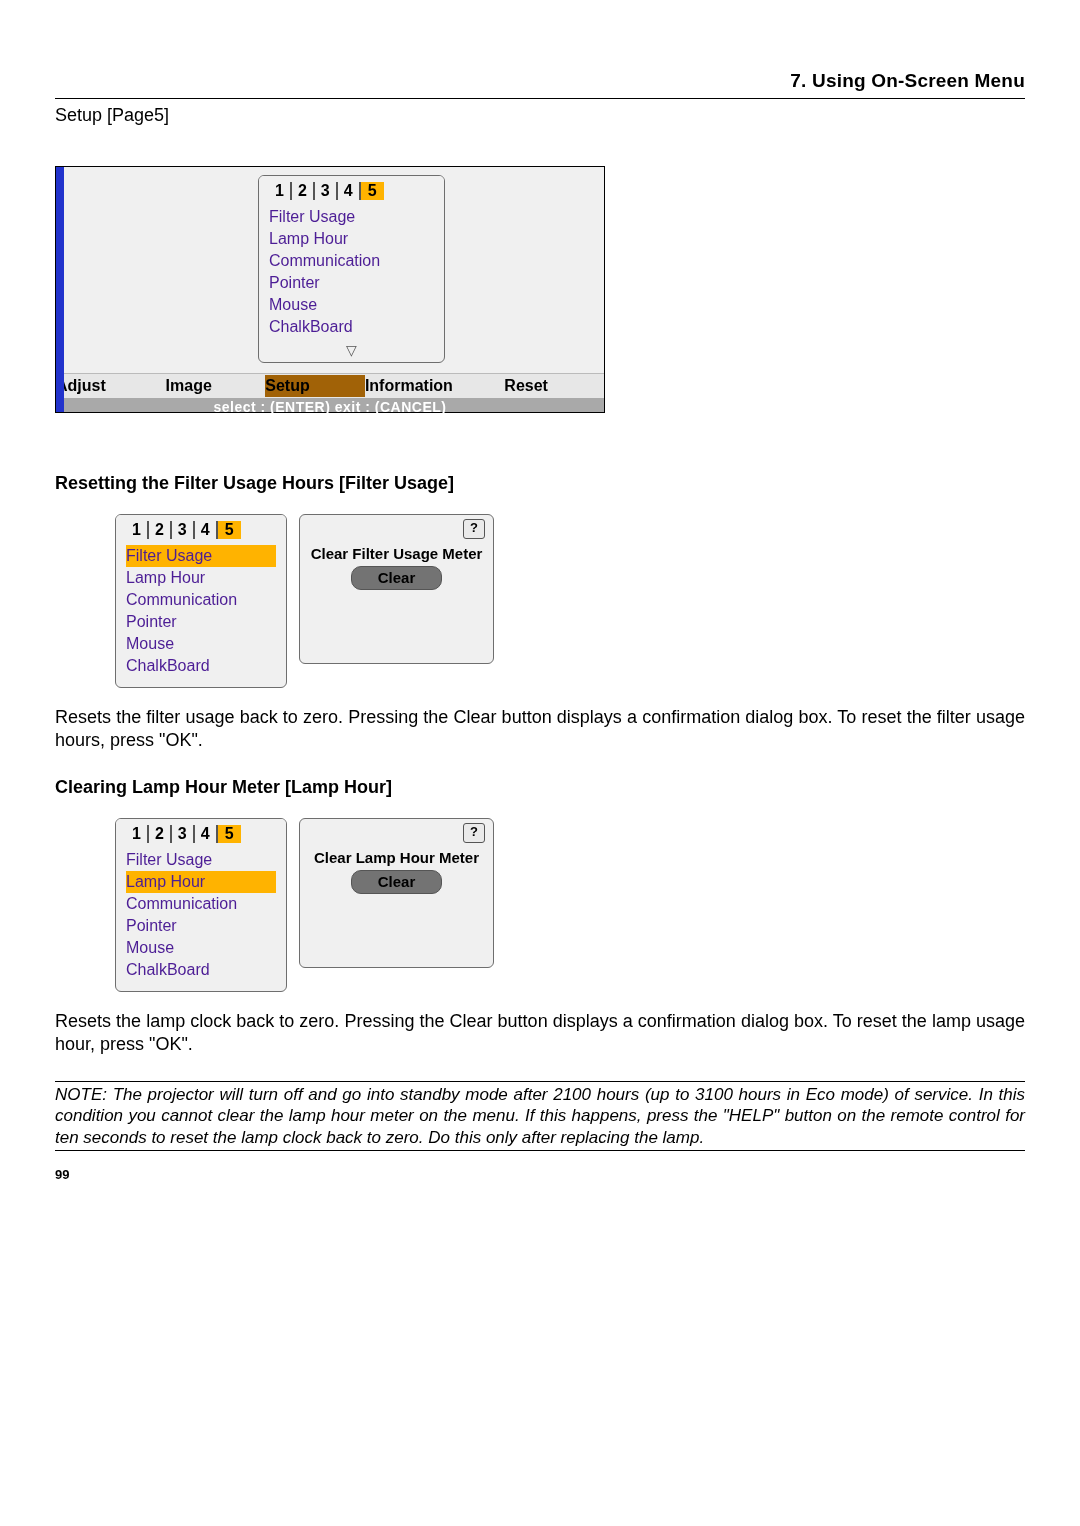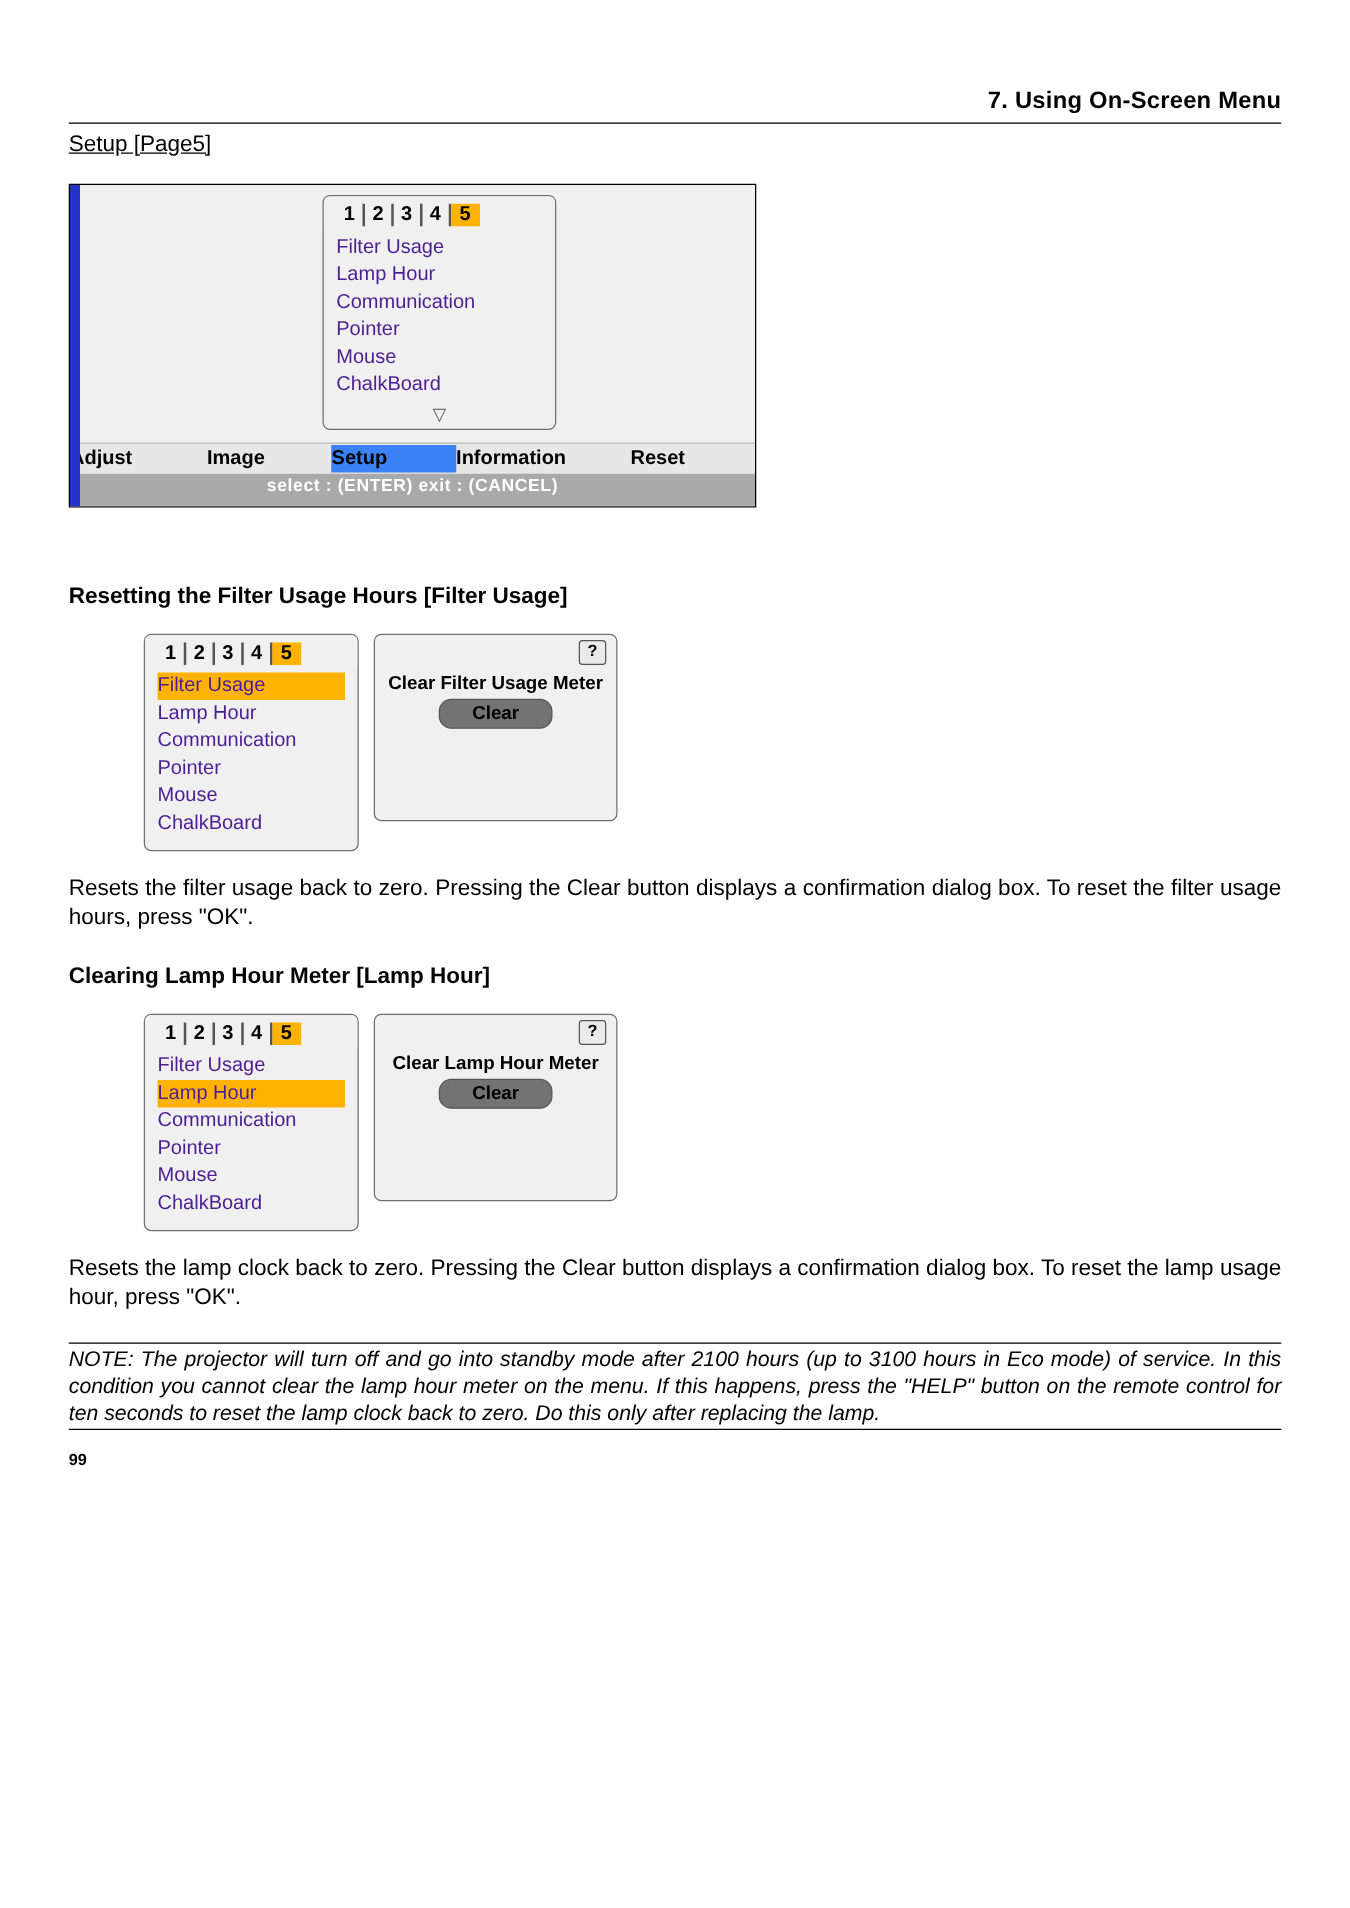--- a/index.html
+++ b/index.html
@@ -19,22 +19,21 @@
     padding-bottom: 6px;
   }
   .chapter-title {
     text-align: right;
     font-weight: bold;
     font-size: 19px;
     letter-spacing: 0.2px;
   }
   .setup-label {
     font-size: 18px;
-    margin: 6px 0 21px 0;
-    text-decoration: underline;
+    margin: 6px 0 40px 0;
   }
   .menu-shot-wide {
     width: 548px;
     margin-left: 0;
     border: 1px solid #000;
     background: #f0f0f0;
     position: relative;
   }
   .menu-shot-wide .blue-bar {
     position: absolute;
@@ -93,30 +92,30 @@
     font-size: 16px;
     font-weight: bold;
     height: 24px;
     align-items: center;
   }
   .bottom-strip .cell {
     flex: 1;
     line-height: 22px;
   }
   .bottom-strip .cell.sel {
-    background: #3b82f6;
+    background: #a16207;
   }
   .bottom-strip .adjust { flex: 1.1; }
   .footer-hint {
     background: #a9a9a9;
     color: #fff;
     font-size: 14px;
     font-weight: bold;
     text-align: center;
-    height: 26px;
+    height: 14px;
     line-height: 18px;
     letter-spacing: 0.5px;
   }
   .section-heading {
     font-weight: bold;
     font-size: 18px;
     margin: 60px 0 20px 0;
   }
   .twin-panel {
     display: flex;

